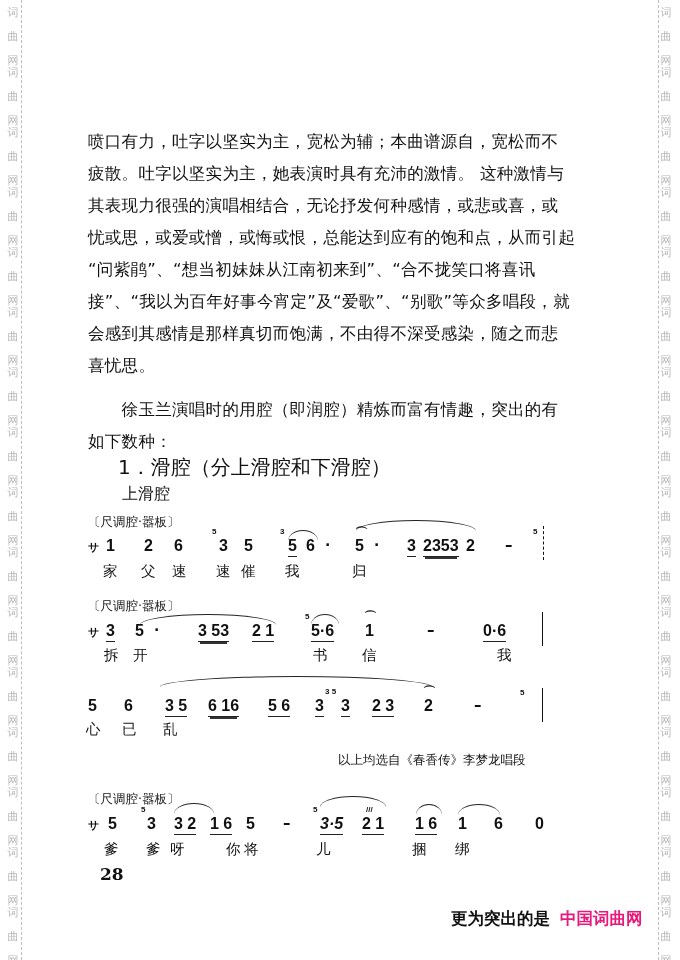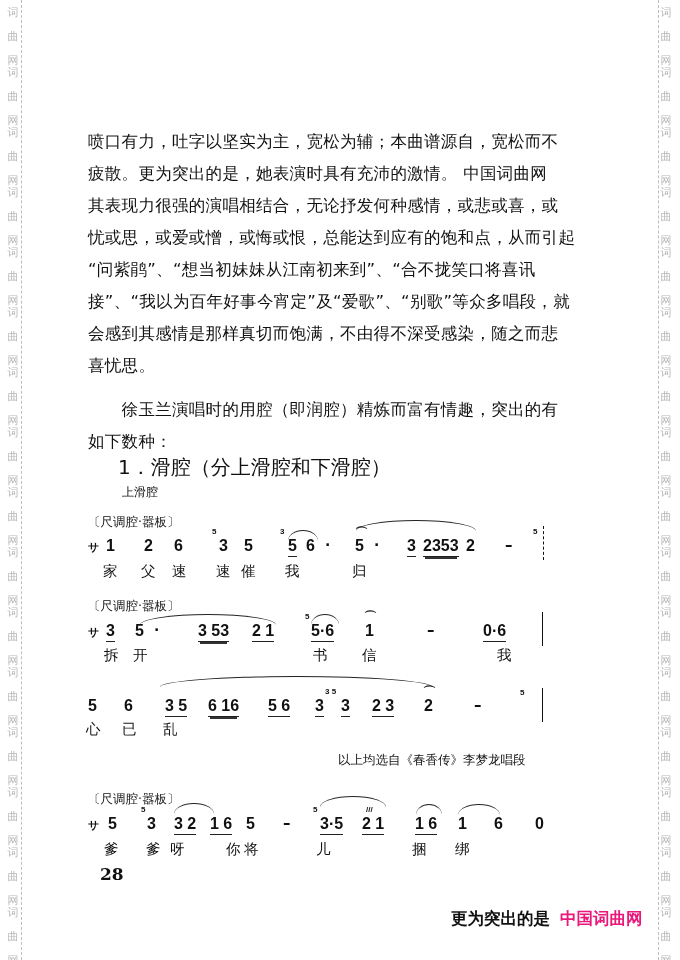--- a/index.html
+++ b/index.html
@@ -10,21 +10,21 @@
     .wm-line { position:absolute; top:0; width:0; height:960px; border-left:1px dashed #bdbdbd; }
     .wm-line.left { left:21px; }
     .wm-line.right { left:658px; }
     .wm-group { position:absolute; width:20px; font-size:11px; line-height:24px; color:#b8b8b8; text-align:center; }
     .wm-group span { display:block; }
 
     .para { position:absolute; left:88px; width:468px; font-size:16.5px; line-height:32px; letter-spacing:0.3px; text-align:justify; }
     .line { display:block; white-space:nowrap; height:32px; }
 
     .item { position:absolute; font-size:20px; white-space:nowrap; }
-    .sub-heading { position:absolute; left:122px; top:484px; font-size:12px; }
+    .sub-heading { position:absolute; left:122px; top:484px; font-size:16px; }
 
     .tag { position:absolute; left:88px; font-size:12.5px; white-space:nowrap; }
 
     .staff { position:absolute; left:0; top:0; width:680px; }
     .n { position:absolute; font-family:"Liberation Sans", sans-serif; font-weight:bold; font-size:16px; white-space:nowrap; }
     .u1 { border-bottom:1.5px solid #222; padding-bottom:1px; }
     .u2 { box-shadow: 0 4px 0 -2px #333; }
     .grace { position:absolute; font-family:"Liberation Sans", sans-serif; font-weight:bold; font-size:8px; line-height:8px; white-space:nowrap; }
     .dot { position:absolute; font-size:14px; font-weight:bold; }
     .dash { position:absolute; font-size:15px; font-weight:bold; }
@@ -205,21 +205,21 @@
     <div class="wm-group" style="top: 901px;">
       <span>词</span>
       <span>曲</span>
       <span>网</span>
     </div>
   </div>
 <div class="wm-line right"></div>
 
 <div class="para" style="top:126px;">
   <span class="line">喷口有力，吐字以坚实为主，宽松为辅；本曲谱源自，宽松而不</span>
-  <span class="line">疲散。更为突出的是，她表演时具有充沛的激情。 中国词曲网</span>
+  <span class="line">疲散。吐字以坚实为主，她表演时具有充沛的激情。 这种激情与</span>
   <span class="line">其表现力很强的演唱相结合，无论抒发何种感情，或悲或喜，或</span>
   <span class="line">忧或思，或爱或憎，或悔或恨，总能达到应有的饱和点，从而引起</span>
   <span class="line">“问紫鹃”、“想当初妹妹从江南初来到”、“合不拢笑口将喜讯</span>
   <span class="line">接”、“我以为百年好事今宵定”及“爱歌”、“别歌”等众多唱段，就</span>
   <span class="line">会感到其感情是那样真切而饱满，不由得不深受感染，随之而悲</span>
   <span class="line">喜忧思。</span>
 </div>
 
 <div class="para" style="top:394px;">
   <span class="line">　　徐玉兰演唱时的用腔（即润腔）精炼而富有情趣，突出的有</span>
@@ -318,21 +318,21 @@
   <div class="n" style="left:108px; top:815px;">5</div>
   <div class="grace" style="left:141px; top:806px;">5</div>
   <div class="n" style="left:147px; top:815px;">3</div>
   <div class="slur" style="left:174px; top:803px; width:40px;"></div>
   <div class="n u1" style="left:174px; top:815px;">3 2</div>
   <div class="n u1" style="left:210px; top:815px;">1 6</div>
   <div class="n" style="left:246px; top:815px;">5</div>
   <div class="dash" style="left:283px; top:814px;">–</div>
   <div class="grace" style="left:313px; top:806px;">5</div>
   <div class="slur" style="left:320px; top:796px; width:66px;"></div>
-  <div class="n u1" style="left:320px; top:815px;">3·5</div>
+  <div class="n u1" style="left:320px; top:815px;font-style:italic;">3·5</div>
   <div class="grace" style="left:366px; top:806px;">///</div>
   <div class="n u1" style="left:362px; top:815px;">2 1</div>
   <div class="slur" style="left:416px; top:804px; width:26px;"></div>
   <div class="n u1" style="left:415px; top:815px;">1 6</div>
   <div class="slur" style="left:458px; top:804px; width:42px;"></div>
   <div class="n" style="left:458px; top:815px;">1</div>
   <div class="n" style="left:494px; top:815px;">6</div>
   <div class="n" style="left:535px; top:815px;">0</div>
 
   <div class="lyric" style="left:104px; top:840px;">爹</div>

